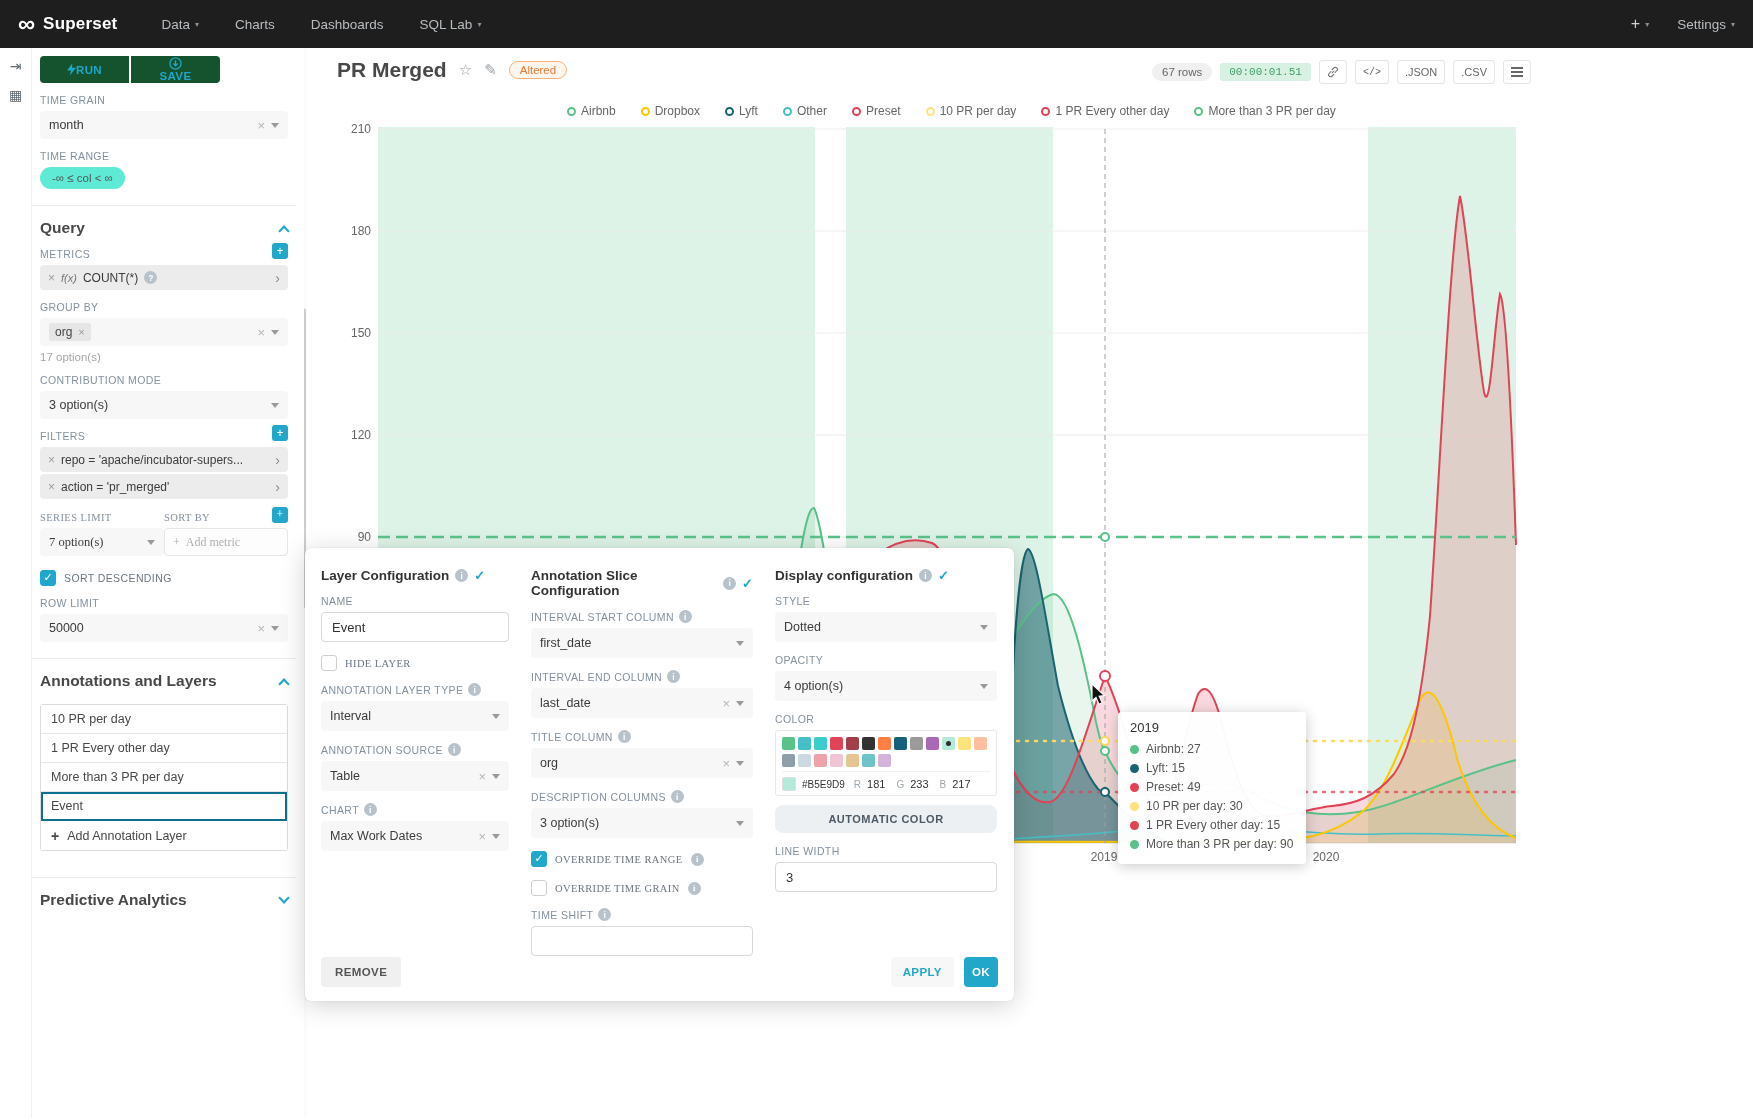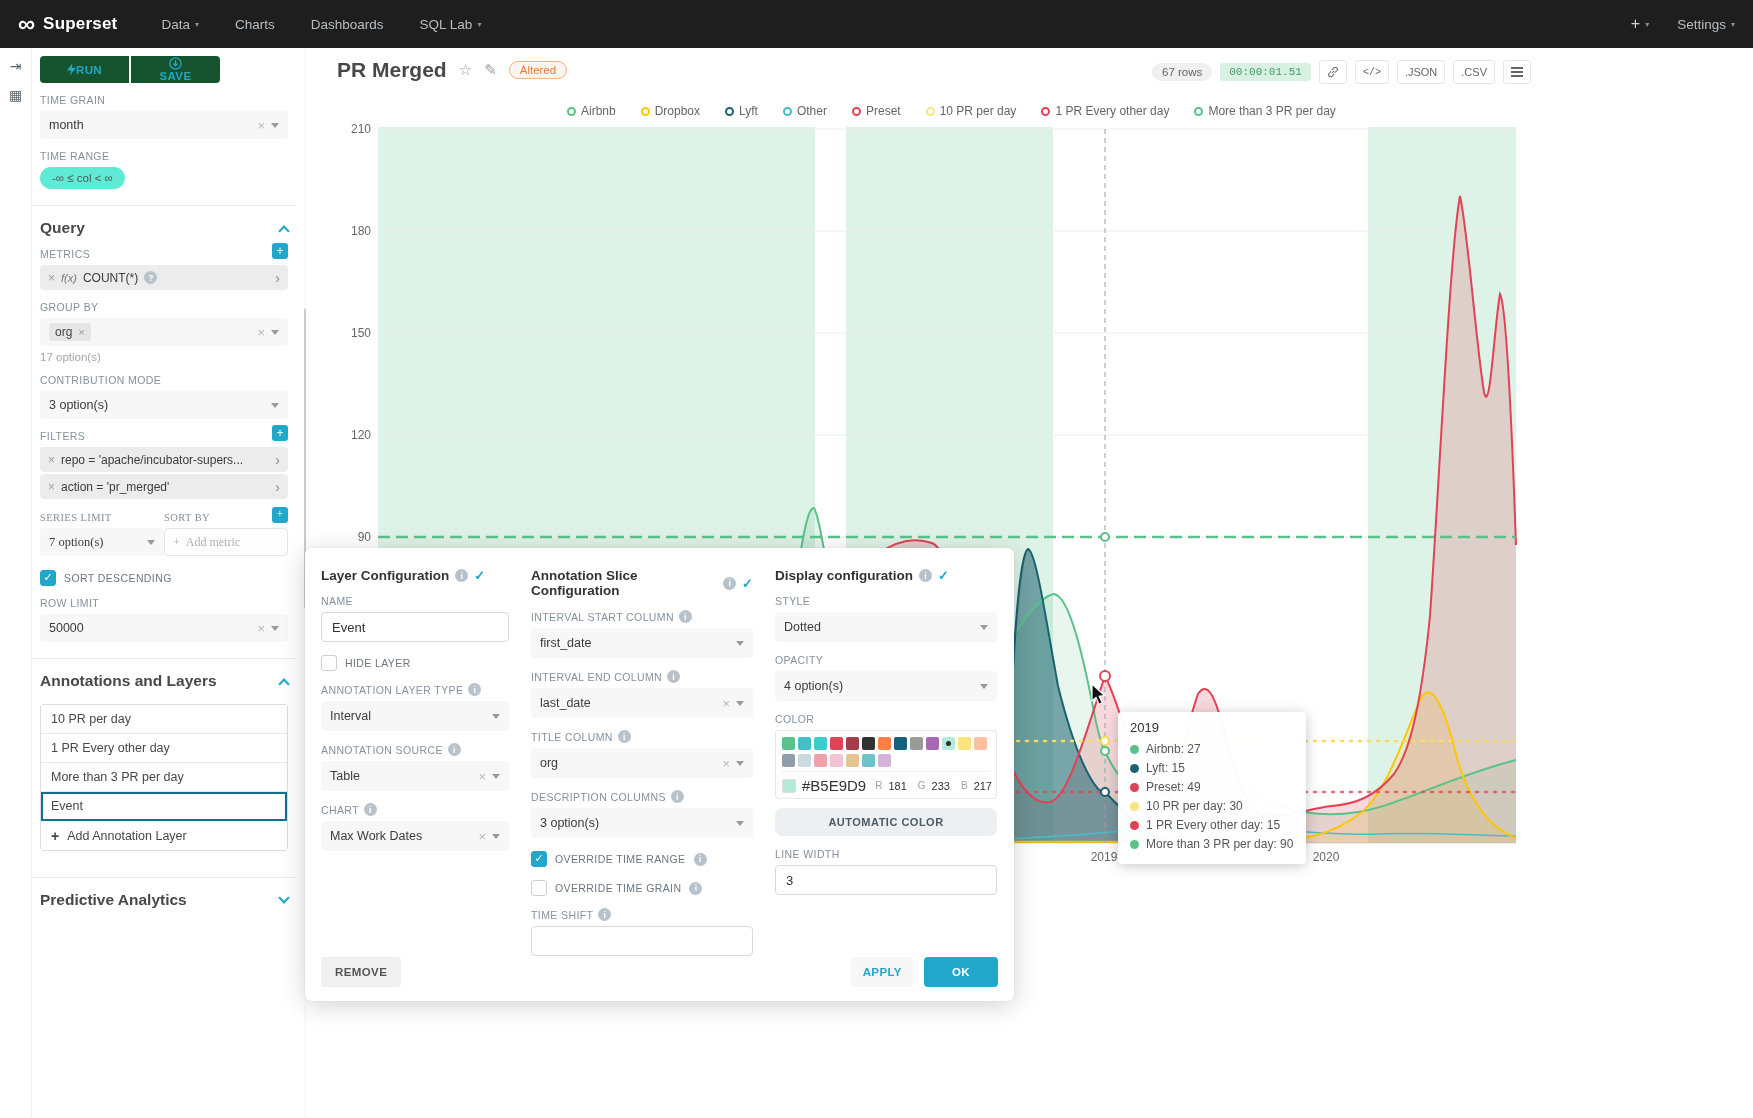--- a/index.html
+++ b/index.html
@@ -94,36 +94,36 @@
   
   .modal { position:absolute; left:305px; top:548px; width:709px; height:453px; background:#fff; border-radius:6px; box-shadow:0 4px 26px rgba(0,0,0,.18), 0 0 1px rgba(0,0,0,.2); z-index:10; padding:16px 16px 14px; }
   .modal-title { font-size:15px; font-weight:600; color:#333; margin-bottom:12px; }
   .modal-grid { display:grid; grid-template-columns:188px 222px 222px; column-gap:22px; }
   .col-head { display:flex; align-items:center; gap:6px; margin-bottom:2px; margin-top:4px; }
   .col-title { font-size:13.5px; font-weight:700; color:#333; }
   .valid-check { color:#20A7C9; font-weight:700; font-size:13px; }
   .text-input { width:100%; height:30px; border:1px solid #d9d9d9; border-radius:4px; padding:0 10px; font-size:13px; color:#333; font-family:inherit; background:#fff; }
   .modal .select { height:30px; }
   .modal .field-label { margin:12px 0 5px; }
-  .modal .check-row { margin-top:13px; }
+  .modal .check-row { margin-top:13px;font-family:Liberation Serif, serif; }
   .color-panel { border:1px solid #e8e8e8; border-radius:3px; padding:6px 6px 4px; }
   .swatch-row { display:flex; gap:3px; margin-bottom:4px; }
   .swatch { width:13px; height:13px; border-radius:2px; cursor:pointer; position:relative; flex:none; background:#ccc; }
   .swatch.sel::after { content:""; position:absolute; inset:4px; border-radius:50%; background:#2f2f2f; }
   .hex-row { display:flex; align-items:center; gap:6px; padding-top:5px; border-top:1px solid #f0f0f0; }
   .cur-swatch { width:14px; height:14px; border-radius:2px; border:1px solid #ddd; flex:none; }
-  .hex-val { color:#333; font-size:15px; margin-right:3px; cursor:text; }
+  .hex-val { color:#333; font-size:10px; margin-right:3px; cursor:text; }
   .rgb-lab { color:#9aa5ad; font-size:10px; }
   .rgb-val { color:#333; font-size:11px; margin-right:5px; cursor:text; }
   .auto-color { width:100%; height:28px; border:none; border-radius:8px; background:#edf0f2; color:#4c5a66; font-size:11px; font-weight:700; letter-spacing:.5px; margin-top:9px; cursor:pointer; font-family:inherit; }
   .modal-footer { position:absolute; left:16px; right:16px; bottom:14px; display:flex; align-items:center; }
   .btn-remove { background:#f0f0f0; color:#555; border:none; border-radius:4px; height:30px; padding:0 14px; font-size:11.5px; font-weight:700; letter-spacing:.4px; cursor:pointer; font-family:inherit; }
   .foot-right { margin-left:auto; display:flex; gap:10px; align-items:center; }
   .btn-apply { background:#f7f7f7; color:#20A7C9; border:none; height:30px; padding:0 12px; font-size:11.5px; font-weight:700; letter-spacing:.4px; border-radius:4px; cursor:pointer; font-family:inherit; }
-  .btn-ok { background:#20A7C9; color:#fff; border:none; height:30px; padding:0 28px; font-size:11.5px; font-weight:700; letter-spacing:.4px; border-radius:4px; cursor:pointer; font-family:inherit; }
+  .btn-ok { background:#20A7C9; color:#fff; border:none; height:30px; padding:0 8px; font-size:11.5px; font-weight:700; letter-spacing:.4px; border-radius:4px; cursor:pointer; font-family:inherit; }
 
   
   .tooltip { position:absolute; left:1118px; top:712px; width:188px; background:rgba(255,255,255,.97); border-radius:4px; box-shadow:0 2px 14px rgba(0,0,0,.22); padding:8px 12px 10px; z-index:12; }
   .tt-title { font-size:13px; color:#333; margin-bottom:5px; }
   .tt-row { display:flex; align-items:center; gap:7px; font-size:12px; color:#565656; line-height:19px; }
   .tt-dot { width:9px; height:9px; border-radius:50%; flex:none; background:#999; }
 </style>
 </head>
 <body>
 

